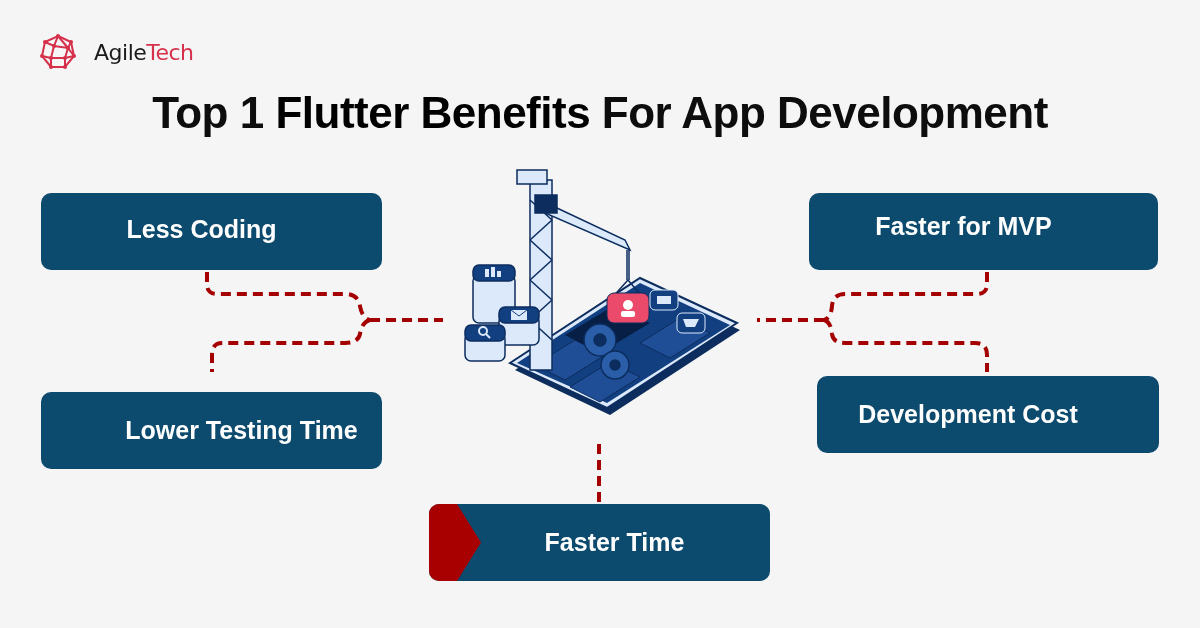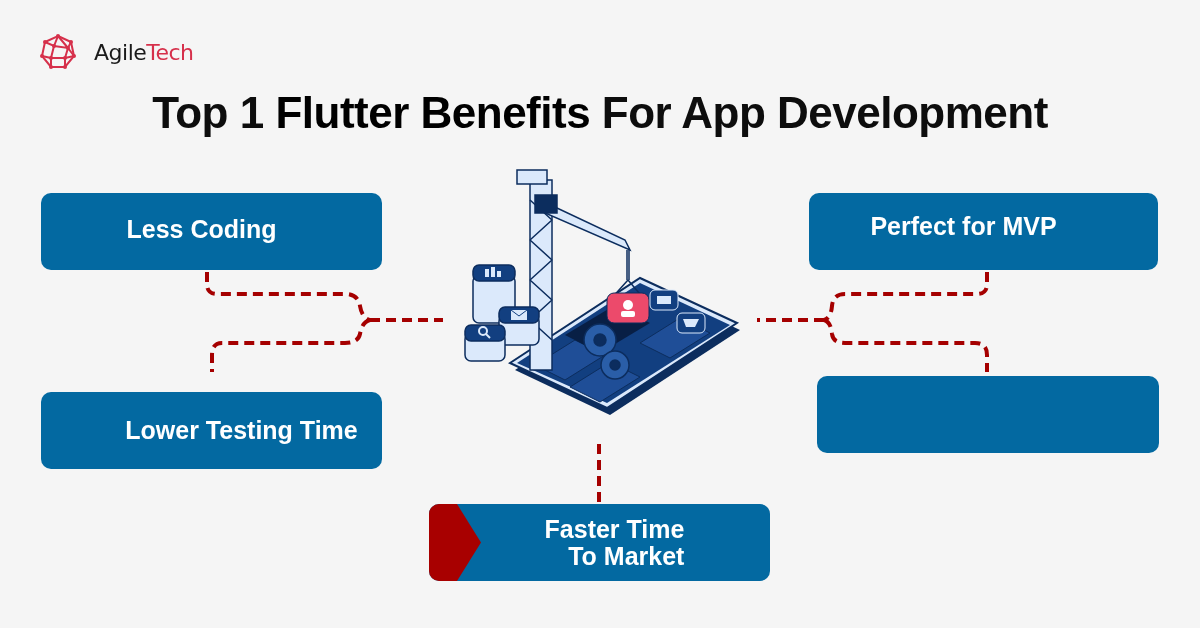--- a/index.html
+++ b/index.html
@@ -2,21 +2,21 @@
 <html><head>
 <meta charset="utf-8">
 <style>
   html, body { margin:0; padding:0; }
   body { width:1200px; height:628px; background:#f5f5f5; position:relative; overflow:hidden; font-family:"Liberation Sans", sans-serif; }
   .logo { position:absolute; left:40px; top:34px; display:flex; align-items:center; gap:18px; }
   .logo-text { font-size:22px; color:#1a1a1a; font-family:"DejaVu Sans", sans-serif; letter-spacing:-0.5px; }
   .logo-text .tech { color:#d6304b; }
   .title { position:absolute; left:0; right:0; top:88px; text-align:center; font-size:44px; font-weight:bold; color:#0d0d0d; font-family:"Liberation Sans", sans-serif; letter-spacing:-0.5px; }
   .title .accent { color:#000000; }
-  .box { position:absolute; background:#0369a1; border-radius:10px; color:#fff; font-weight:bold; font-size:25px; display:flex; align-items:center; justify-content:center; text-align:center; line-height:27px; font-family:"Liberation Sans", sans-serif; }
+  .box { position:absolute; background:#0c4a6e; border-radius:10px; color:#fff; font-weight:bold; font-size:25px; display:flex; align-items:center; justify-content:center; text-align:center; line-height:27px; font-family:"Liberation Sans", sans-serif; }
   .box span { display:block; }
   .b1 { left:41px; top:193px; width:341px; height:77px; }
   .b2 { left:41px; top:392px; width:341px; height:77px; }
   .b3 { left:809px; top:193px; width:349px; height:77px; }
   .b4 { left:817px; top:376px; width:342px; height:77px; }
   .b5 { left:429px; top:504px; width:341px; height:77px; overflow:hidden; }
   .b1 .t { padding-right:20px; margin-top:-4px; }
   .b2 .t { padding-left:60px; }
   .b3 .t { padding-right:40px; margin-top:-10px; }
   .b4 .t { padding-right:40px; }
@@ -68,33 +68,33 @@
   </g>
 </svg>
 
 <div class="box b1">
     <span class="t">Less Coding</span>
   </div>
 <div class="box b2">
     <span class="t">Lower Testing Time</span>
   </div>
 <div class="box b3">
-    <span class="t">Perfect for MVP</span>
+    <span class="t">Faster for MVP</span>
   </div>
 <div class="box b4">
     <span class="t">
+      <span>Development Cost</span>
     </span>
   </div>
 <div class="box b5">
   <svg class="chev" viewBox="0 0 60 77" preserveAspectRatio="none">
       <polygon points="0,0 28,0 52,38.5 28,77 0,77" fill="#a80000"></polygon>
     </svg>
   <span class="t">
       <span>Faster Time</span>
-      <span>To Market</span>
     </span>
 </div>
 
 <svg class="illus" width="290" height="255" viewBox="0 0 290 255">
 
   <g>
     <polygon points="60,205 190,120 285,165 155,250" fill="#0c2d5e"></polygon>
     <polygon points="55,198 185,113 282,158 152,243" fill="#dbe9fb" stroke="#0c2d5e" stroke-width="2"></polygon>
     <polygon points="62,198 185,118 275,160 152,238" fill="#123f80"></polygon>
     <polygon points="80,200 120,175 150,190 110,215" fill="#1f4e97" stroke="#0c2d5e"></polygon>

